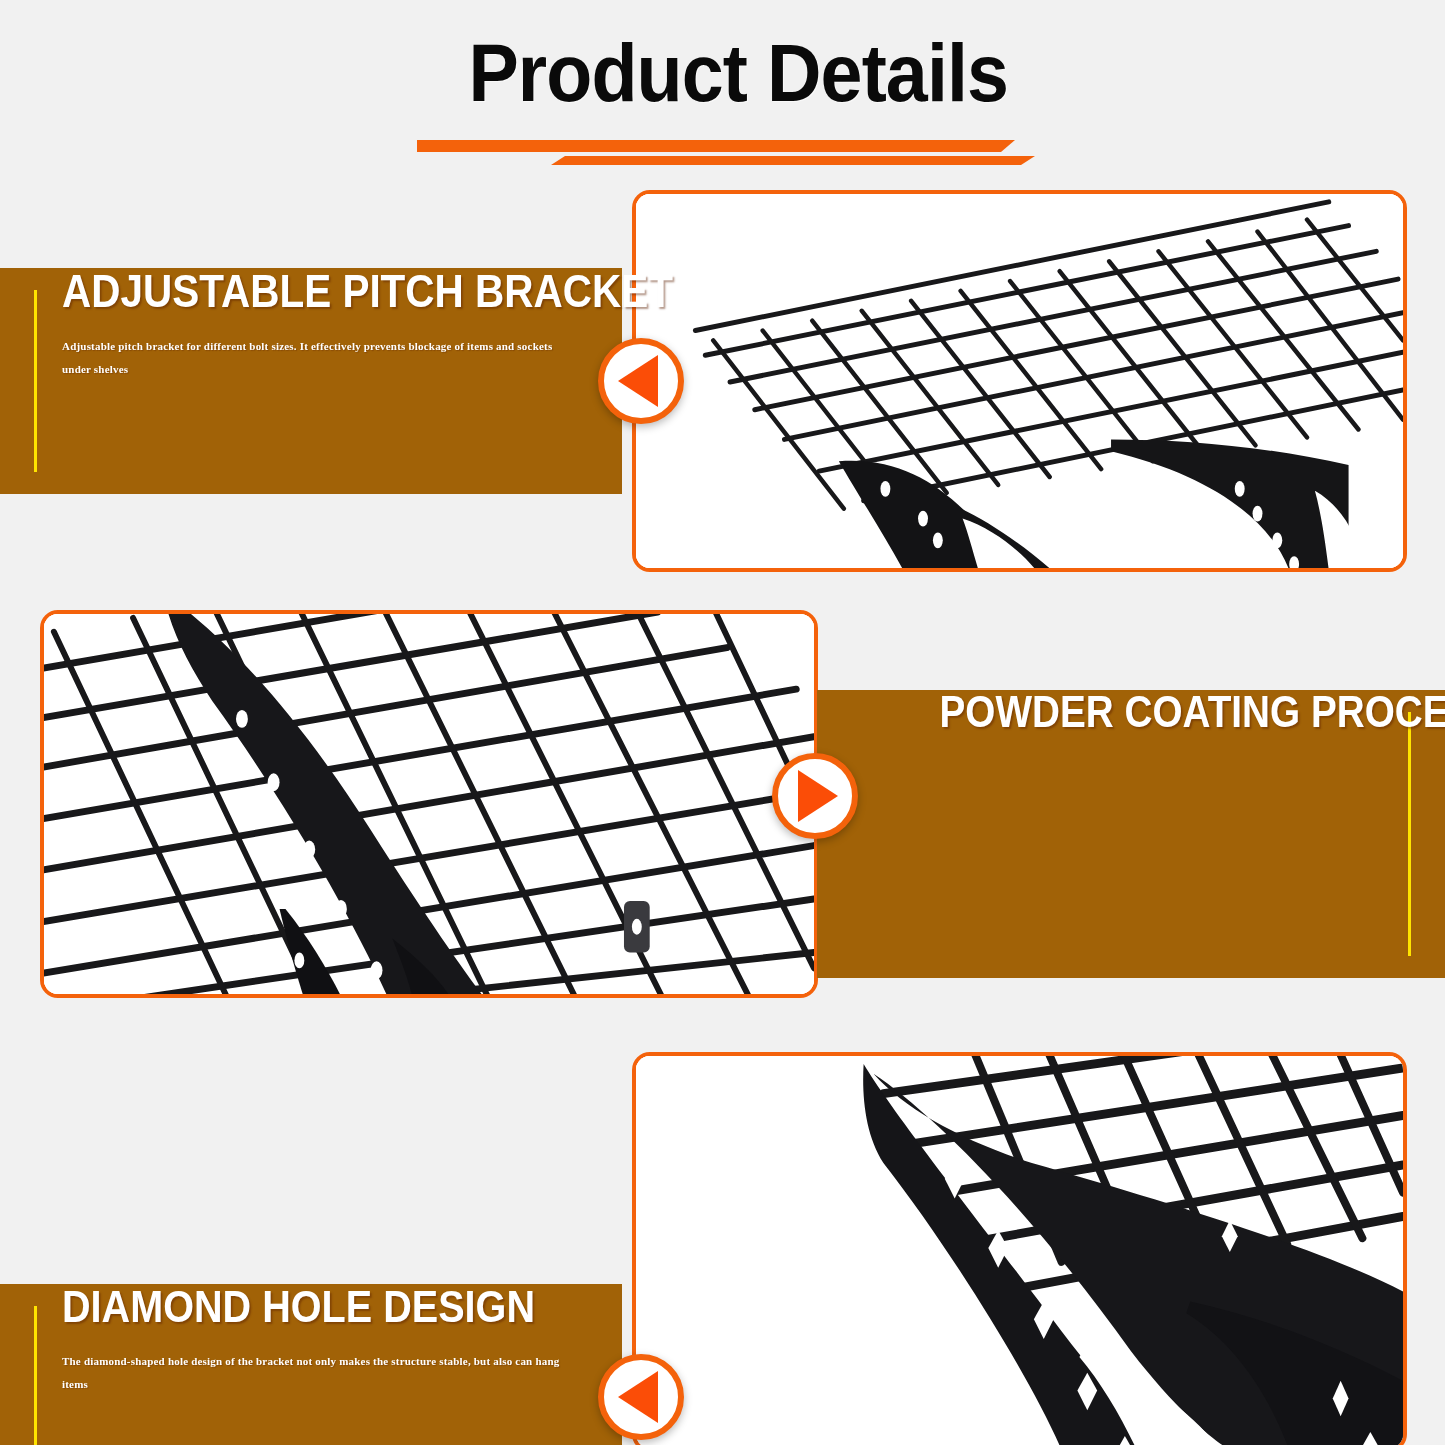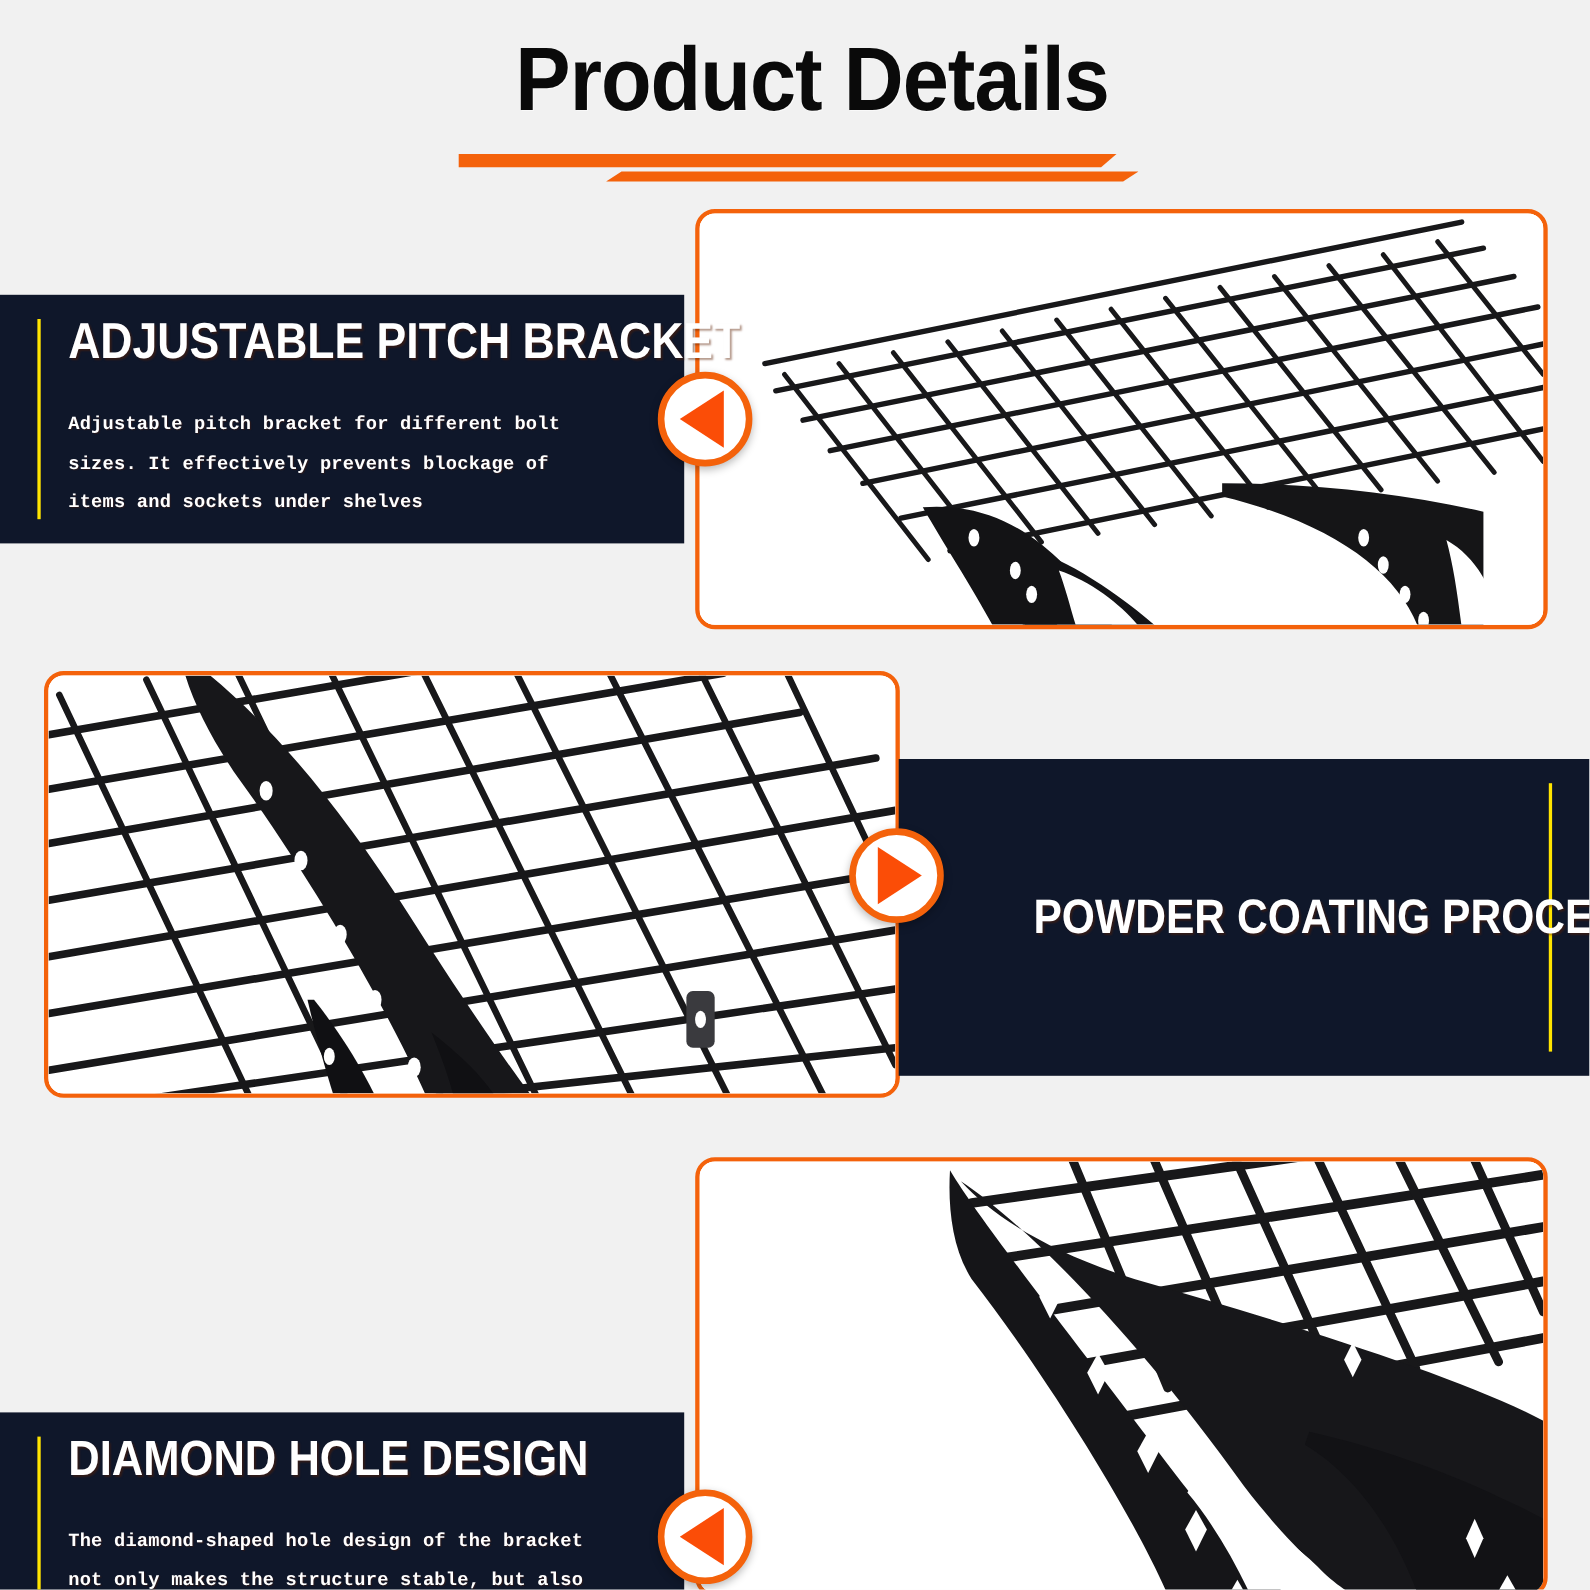--- a/index.html
+++ b/index.html
@@ -31,22 +31,22 @@
 
   
   .block{ position:absolute; left:0; width:1445px; }
   #block1{ top:180px; height:400px; }
   #block2{ top:598px; height:412px; }
   #block3{ top:1044px; height:417px; }
 
   
   .panel{
     position:absolute;
-    background:#0f172a;
-    display:flex; flex-direction:column; justify-content:center;
+    background:#a16207;
+    display:flex; flex-direction:column; 
   }
   .panel.left{ left:0; width:622px; }
   .panel.right{ right:0; width:628px; }
 
   #block1 .panel{ top:88px; height:226px; }
   #block2 .panel{ top:92px; height:288px; }
   #block3 .panel{ top:240px; height:226px; }
 
   .yellow-bar{ position:absolute; width:3px; background:#ffe400; }
   .panel.left .yellow-bar{ left:34px; top:22px; bottom:22px; }
@@ -63,26 +63,26 @@
     line-height:1.02;
     letter-spacing:0px;
     transform:scaleX(0.88);
     transform-origin:left center;
     text-shadow:2px 2px 2px rgba(90,30,0,.45);
     white-space:nowrap;
   }
   .panel.right .head{ transform-origin:right center; }
 
   .body-txt{
-    font-family:Liberation Mono, monospace;
+    font-family:Liberation Serif, serif;
     font-weight:bold;
     color:#ffffff;
-    font-size:17px;
+    font-size:11px;
     line-height:2.1;
-    margin-top:36px;
+    margin-top:20px;
     text-shadow:1px 1px 1px rgba(90,30,0,.35);
     letter-spacing:.2px;
   }
   #block1 .head{ font-size:46px; }
   #block2 .head{ font-size:44px; }
   #block3 .head{ font-size:45px; }
 
   
   .frame{
     position:absolute;

